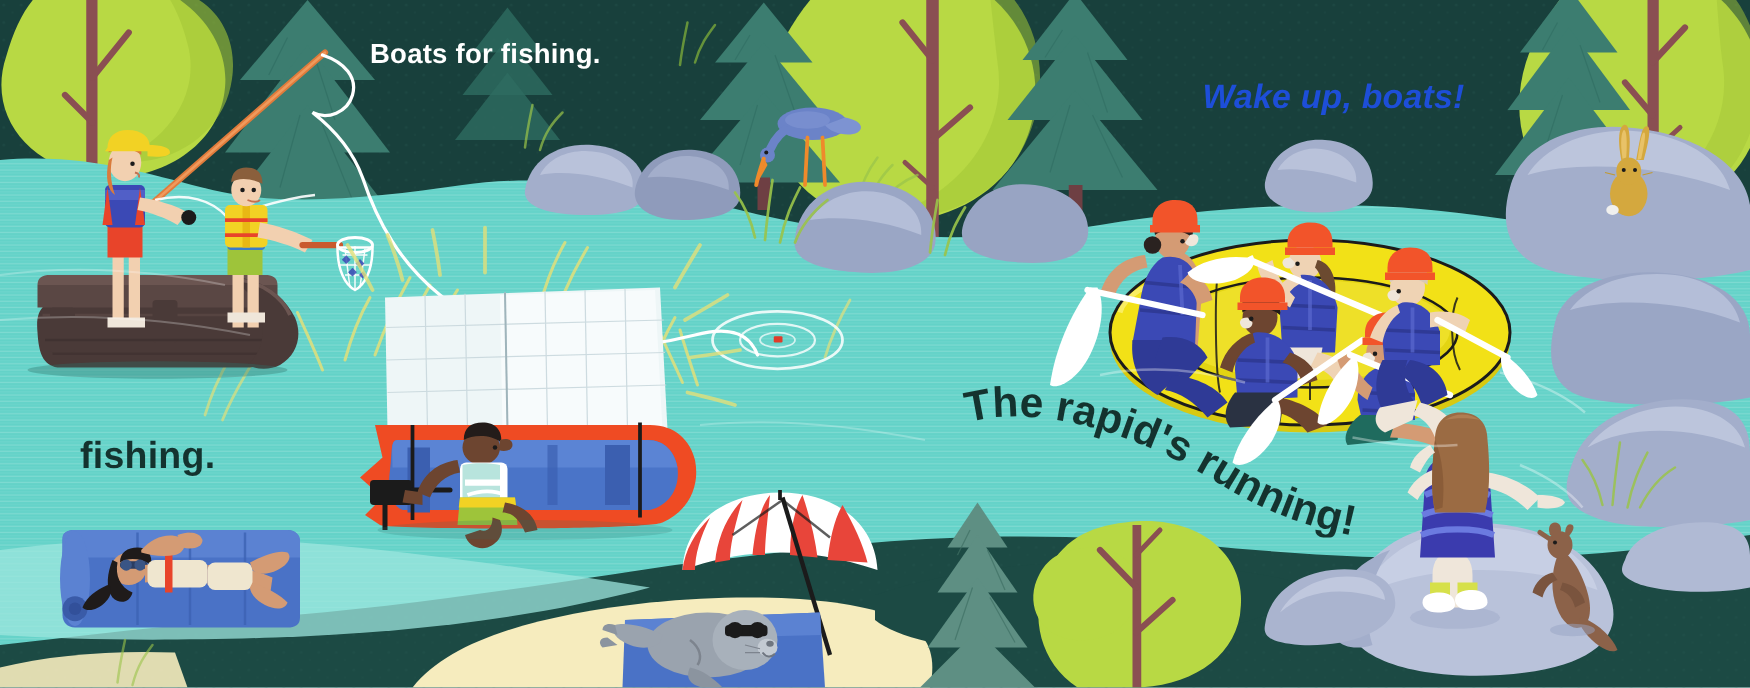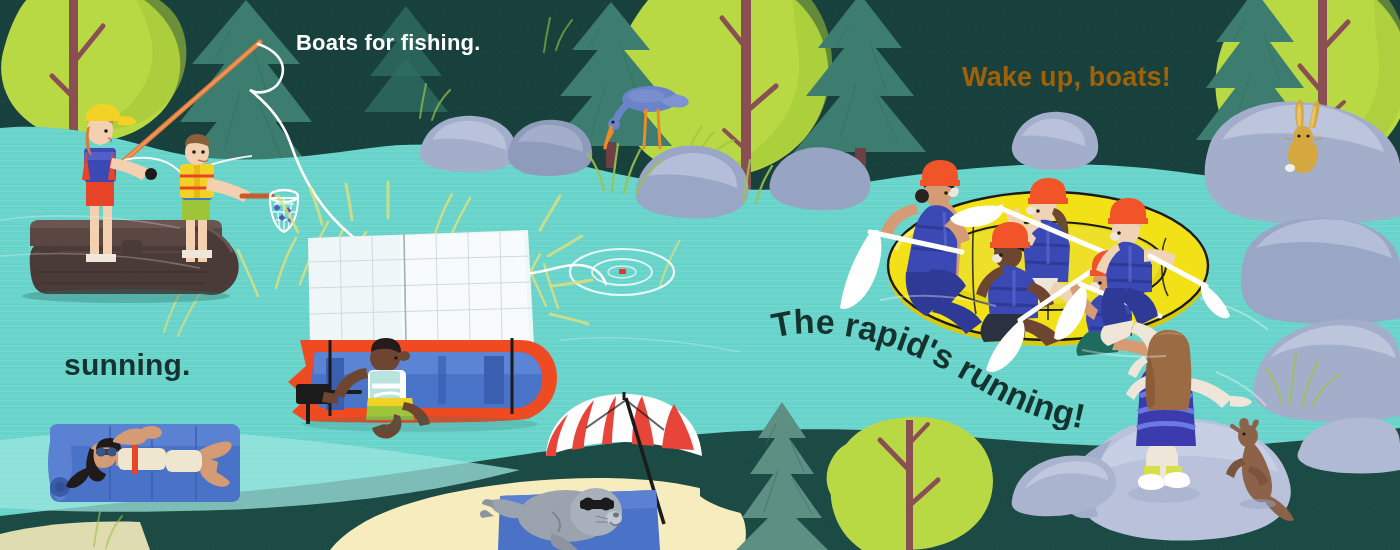--- a/index.html
+++ b/index.html
@@ -709,23 +709,23 @@
         <path d="M0,220 C60,212 120,216 180,228"></path>
         <path d="M0,256 C70,250 140,256 200,268"></path>
         <path d="M560,340 C620,334 680,340 740,352"></path>
       </g>
 
     </g>
   </svg>
 
   <div class="lbl" style="left:296px;top:30px;color:#ffffff;font-size:22px;">Boats for fishing.</div>
 
-  <div class="lbl" style="left:962px;top:62px;color:#a16207;font-size:27px;">Wake up, boats!</div>
-
-  <div class="lbl" style="left:64px;top:348px;color:#14332f;font-size:30px;">sunning.</div>
+  <div class="lbl" style="left:962px;top:62px;color:#1d4ed8;font-size:27px;font-style:italic;">Wake up, boats!</div>
+
+  <div class="lbl" style="left:64px;top:348px;color:#14332f;font-size:30px;">fishing.</div>
 
   <svg class="abs" style="left:760px;top:300px;" width="340" height="130" viewBox="0 0 340 130">
     <defs>
       <path id="rapidsArc" d="M14,38 C74,22 150,48 214,86 C250,108 280,120 320,128"></path>
     </defs>
     <text font-family="Liberation Sans, sans-serif" font-size="34" font-weight="bold" fill="#14332f">
       <textPath href="#rapidsArc" startOffset="0">The rapid's running!</textPath>
     </text>
   </svg>
 

